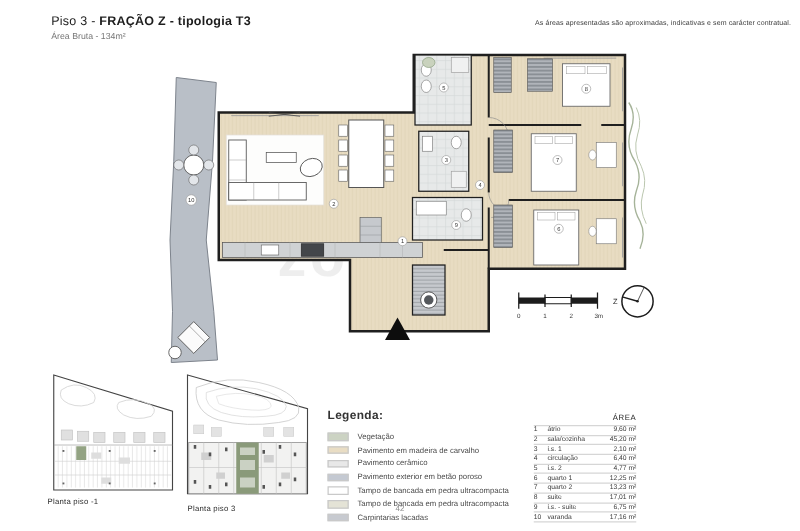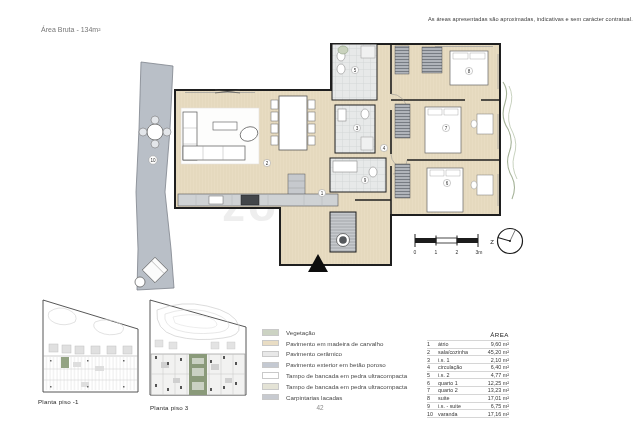--- a/index.html
+++ b/index.html
@@ -53,20 +53,21 @@
   #page-number{left:308px;top:404px;width:24px;text-align:center;font-size:6.4px;color:#8a8a8a;}
 
   svg{position:absolute;display:block;}
   text{font-family:"Liberation Sans",sans-serif;}
 </style>
 </head>
 <body>
 
 <div id="page">
 
+  <div class="abs" id="title"><span>Piso 3 - </span><b>FRAÇÃO Z - tipologia T3</b></div>
   <div class="abs" id="subtitle">Área Bruta - 134m²</div>
   <div class="abs" id="disclaimer">As áreas apresentadas são aproximadas, indicativas e sem carácter contratual.</div>
 
   <div class="abs" id="watermark">zome</div>
 
   <svg class="abs" style="left:125px;top:34px;width:400px;height:262px" viewBox="0 0 400 262">
     <defs>
       <pattern id="wood" width="6" height="6" patternUnits="userSpaceOnUse">
         <rect width="6" height="6" fill="#e8dcc2"></rect>
         <path d="M1,0 V6 M4,0 V6" stroke="#ddd0b4" stroke-width="0.5"></path>
@@ -333,20 +334,21 @@
         <rect x="20" y="96" width="2" height="3"></rect>
         <rect x="33" y="94" width="2" height="3"></rect>
         <rect x="63" y="96" width="2" height="3"></rect>
         <rect x="76" y="94" width="2" height="3"></rect>
         <rect x="88" y="90" width="2" height="3"></rect>
       </g>
   </svg>
   <div class="abs miniplan-label" id="mpl2">Planta piso 3</div>
 
   <div class="abs" id="legend">
+    <div id="legend-title">Legenda:</div>
     <div class="legend-item">
       <span class="swatch" style="background-color: rgb(204, 211, 195);"></span>
       <span class="legend-label">Vegetação</span>
     </div>
     <div class="legend-item">
       <span class="swatch" style="background-color: rgb(233, 221, 196);"></span>
       <span class="legend-label">Pavimento em madeira de carvalho</span>
     </div>
     <div class="legend-item">
       <span class="swatch" style="background-color: rgb(232, 232, 232);"></span>

